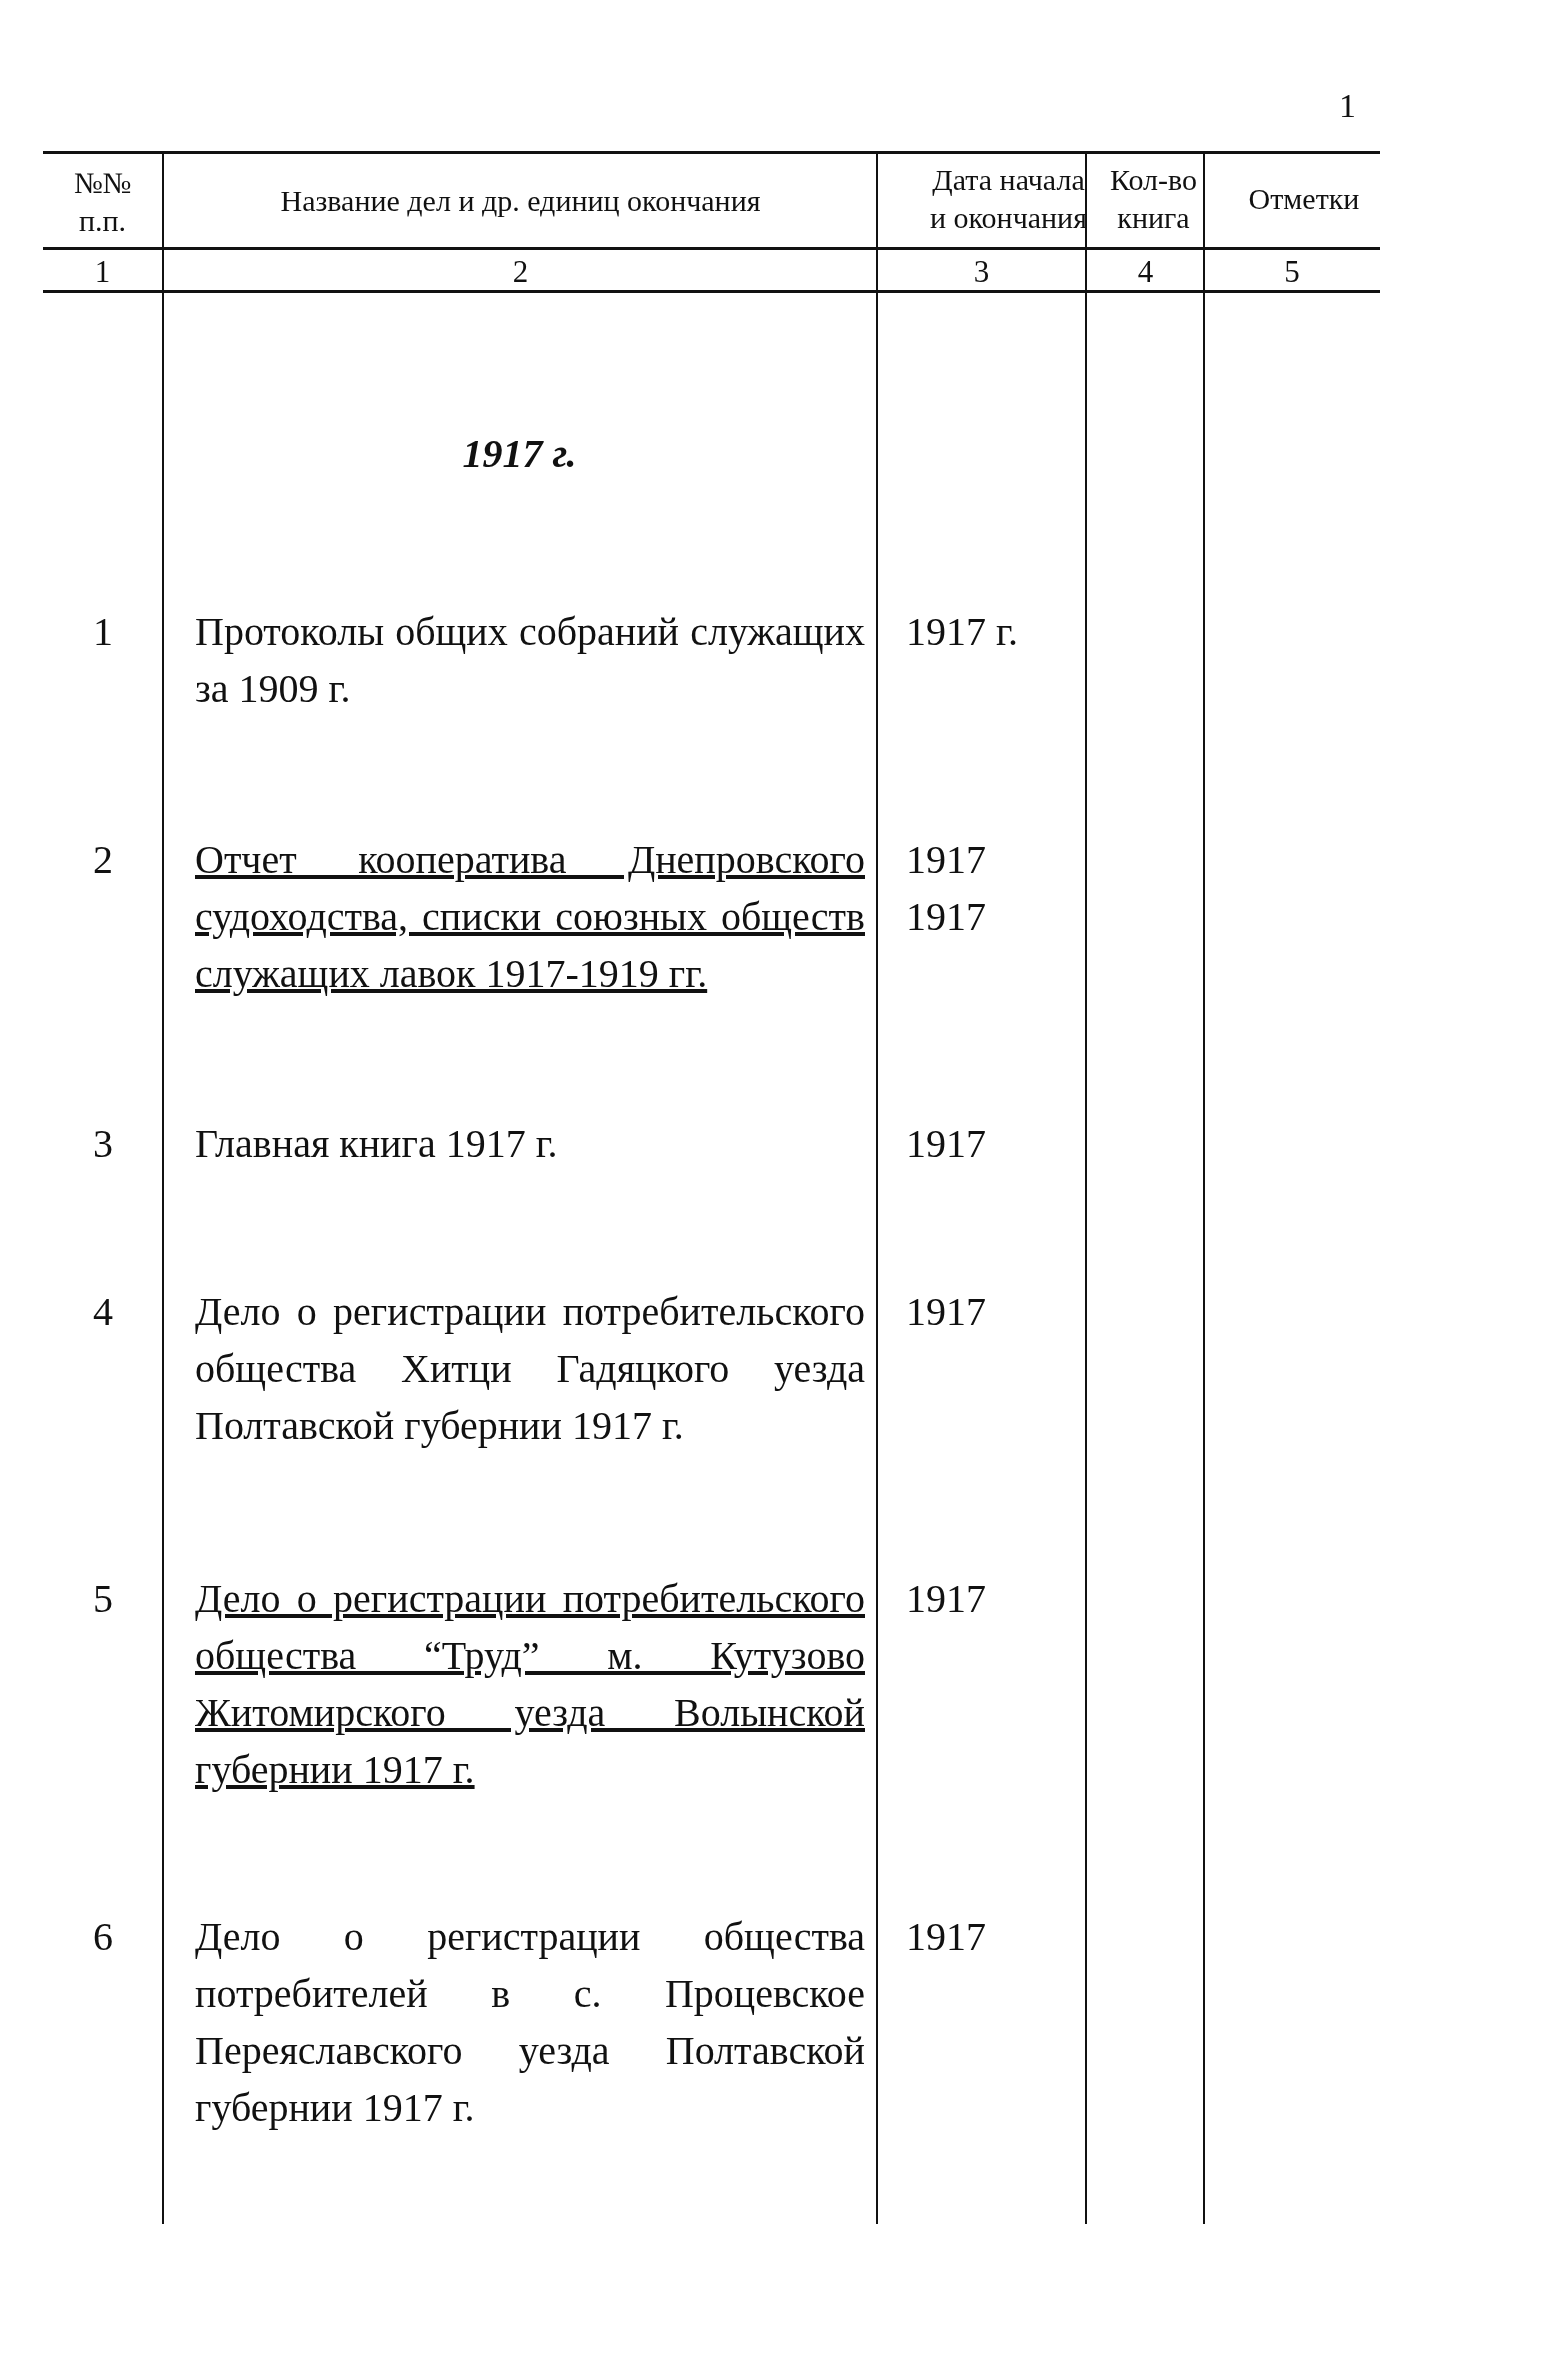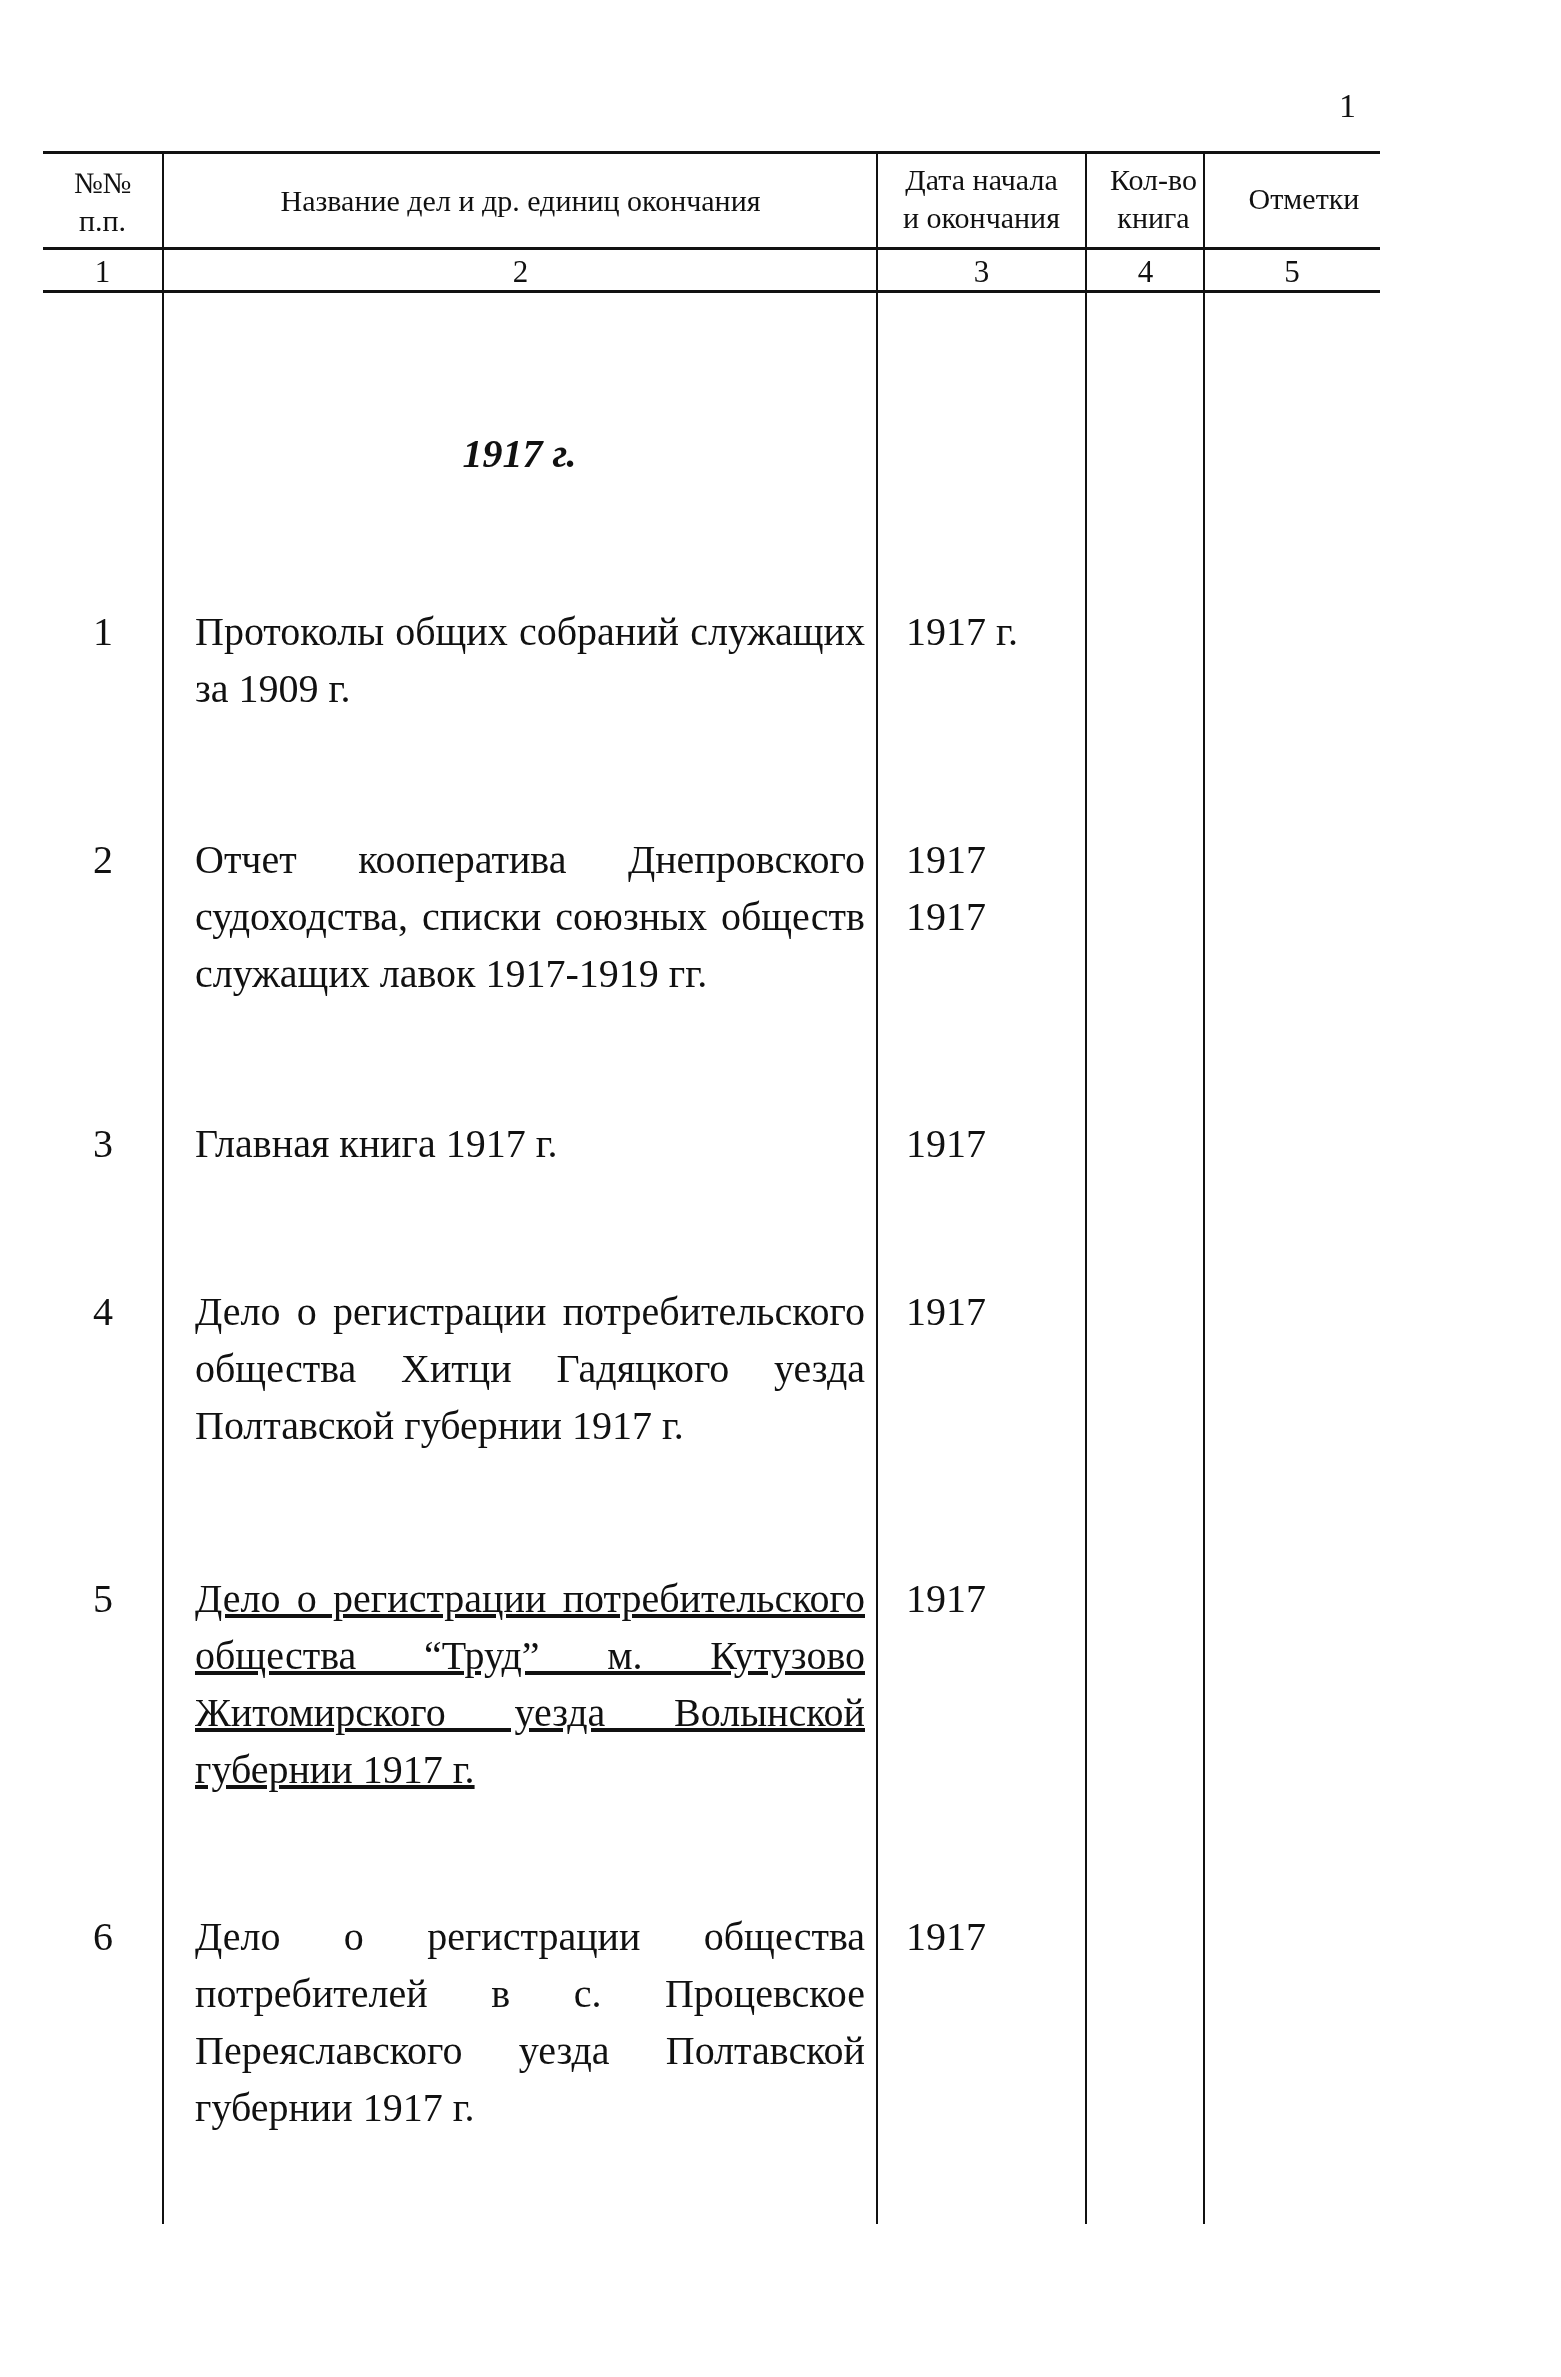--- a/index.html
+++ b/index.html
@@ -34,21 +34,21 @@
   <div class="vline" style="left:1085px;top:152px;height:2072px;"></div>
   <div class="vline" style="left:1203px;top:152px;height:2072px;"></div>
 
   <div class="hdr" style="left:43px;width:119px;top:164px;">
     <div>№№</div>
     <div>п.п.</div>
   </div>
   <div class="hdr" style="left:165px;width:711px;top:182px;">
     <div>Название дел и др. единиц окончания</div>
   </div>
-  <div class="hdr" style="left:878px;width:207px;top:161px;">
+  <div class="hdr" style="left:878px;width:207px;top:161px;padding-left:27px;">
     <div>Дата начала</div>
     <div>и окончания</div>
   </div>
   <div class="hdr" style="left:1087px;width:117px;top:161px;margin-left:8px;">
     <div>Кол-во</div>
     <div>книга</div>
   </div>
   <div class="hdr" style="left:1205px;width:174px;top:180px;padding-left:12px;">
     <div>Отметки</div>
   </div>
@@ -64,21 +64,21 @@
   <div>
     <div class="rownum" style="top:603px;">1</div>
     <div class="title" style="top:603px;">Протоколы общих собраний служащих за 1909 г.</div>
     <div class="date" style="top:603px;">
       <div>1917 г.</div>
     </div>
   </div>
 
   <div>
     <div class="rownum" style="top:831px;">2</div>
-    <div class="title" style="top:831px;">Отчет кооператива Днепровского судоходства, списки союзных обществ служащих лавок 1917-1919 гг.</div>
+    <div class="title" style="top:831px;text-decoration:underline;">Отчет кооператива Днепровского судоходства, списки союзных обществ служащих лавок 1917-1919 гг.</div>
     <div class="date" style="top:831px;">
       <div>1917</div>
       <div>1917</div>
     </div>
   </div>
 
   <div>
     <div class="rownum" style="top:1115px;">3</div>
     <div class="title" style="top:1115px;">Главная книга 1917 г.</div>
     <div class="date" style="top:1115px;">

